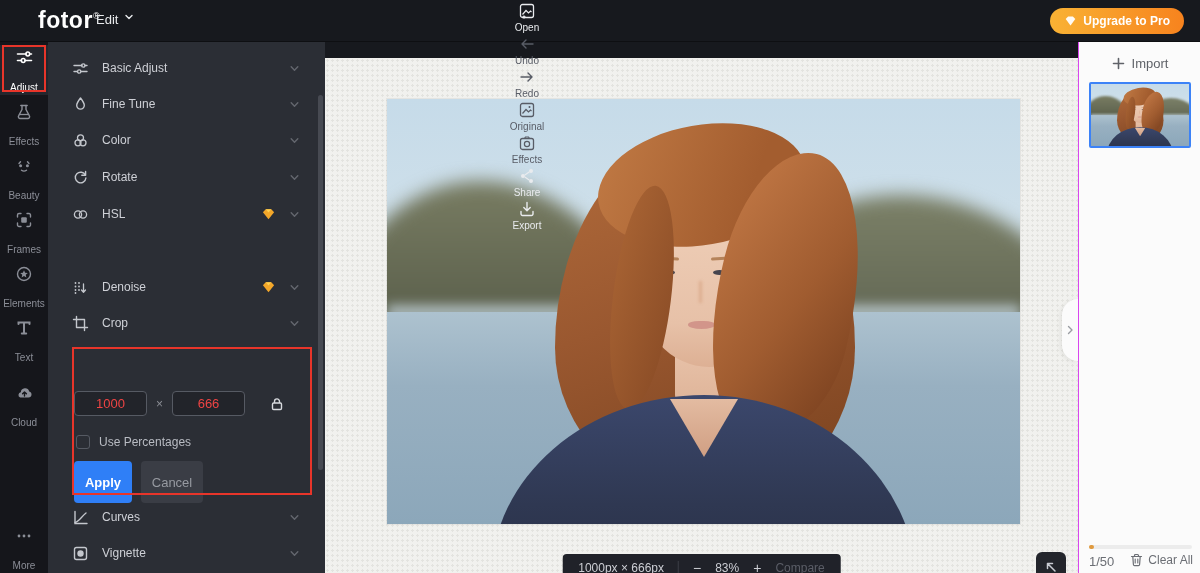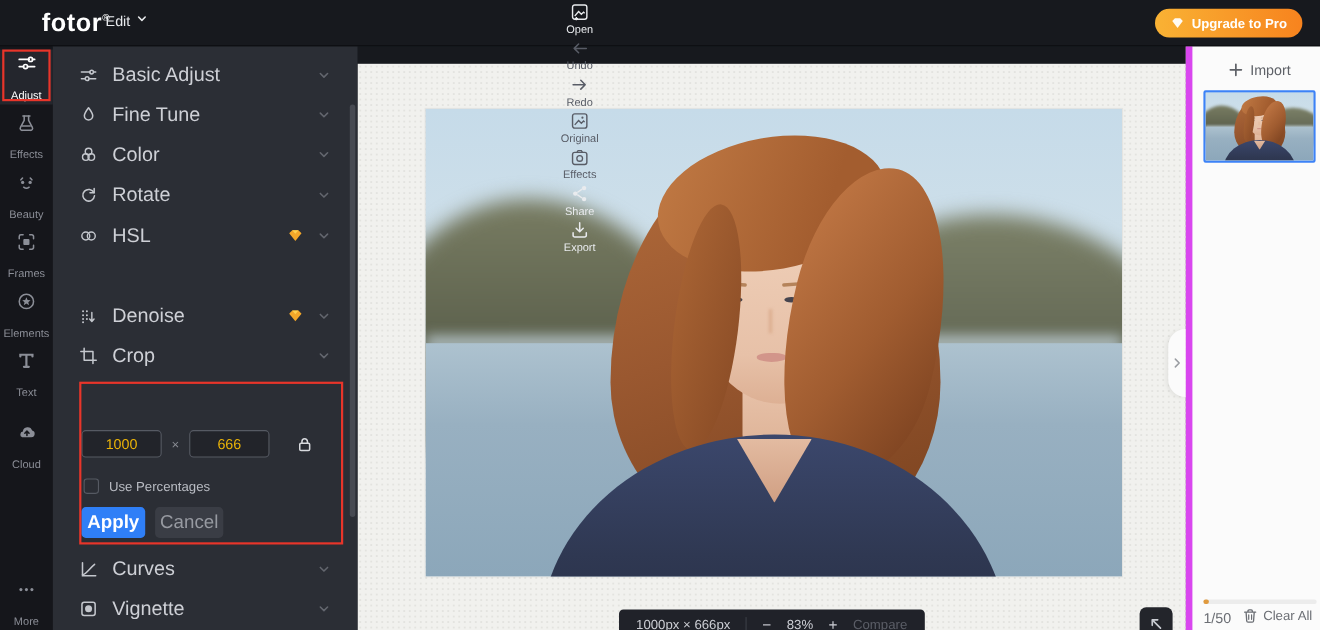--- a/index.html
+++ b/index.html
@@ -19,37 +19,37 @@
 
   
   .rail { position:absolute; left:0; top:42px; width:48px; height:531px; background:#15161b; z-index:20; }
   .rail-item { position:absolute; left:0; width:48px; height:50px; display:flex; flex-direction:column; align-items:center; justify-content:center; gap:15px; color:#8b8e97; font-size:10px; cursor:pointer; }
   .rail-item.selected { color:#fff; background:#24262d; }
 
   
   .panel { position:absolute; left:48px; top:42px; width:277px; height:531px; background:#2b2e35; z-index:20; }
   .prow { position:absolute; left:0; width:270px; height:36px; display:flex; align-items:center; padding:0 18px 0 24px; cursor:pointer; color:#ced0d6; }
   .picon { width:17px; height:17px; margin-right:13px; color:#c4c7cd; }
-  .plabel { font-size:18px; }
+  .plabel { font-size:12px; }
   .pright { margin-left:auto; display:flex; align-items:center; gap:13px; }
   .chev { color:#63666e; }
   .scrollthumb { position:absolute; right:2px; top:53px; width:5px; height:375px; border-radius:3px; background:#474a52; cursor:pointer; }
 
   .resize-box { position:absolute; left:26px; top:307px; width:236px; height:144px; }
   .resize-head { position:absolute; left:0; top:0; width:236px; height:28px; background:#393c44; display:flex; align-items:center; padding:0 10px; color:#fff; cursor:pointer; border-radius:2px; }
   .resize-head .plabel { font-weight:bold; font-size:12.5px; }
   .dim-row { position:absolute; left:0; top:42px; width:236px; height:25px; display:flex; align-items:center; }
-  .dim { width:73px; height:25px; background:#22242a; border:1px solid #565a63; border-radius:4px; color:#eab308; font-size:13px; text-align:center; font-family:"Liberation Sans",sans-serif; }
+  .dim { width:73px; height:25px; background:#22242a; border:1px solid #565a63; border-radius:4px; color:#ef4444; font-size:13px; text-align:center; font-family:"Liberation Sans",sans-serif; }
   .times { color:#8a8d94; font-size:12px; margin:0 9px; }
   .lock { margin-left:24px; color:#d8dade; cursor:pointer; }
   .check-row { position:absolute; left:2px; top:86px; display:flex; align-items:center; gap:9px; cursor:pointer; }
   .checkbox { width:14px; height:14px; border:1.5px solid #565a63; border-radius:3px; background:transparent; }
   .check-label { color:#b9bcc3; font-size:12px; }
   .btn-row { position:absolute; left:0; top:112px; display:flex; gap:9px; }
-  .btn { height:28px; border:none; border-radius:4px; font-size:17px; font-family:"Liberation Sans",sans-serif; cursor:pointer; }
+  .btn { height:42px; border:none; border-radius:4px; font-size:13px; font-family:"Liberation Sans",sans-serif; cursor:pointer; }
   .btn-apply { width:58px; background:#2f7ff7; color:#fff; font-weight:bold; }
   .btn-cancel { width:62px; background:#3a3d45; color:#979aa1; }
 
   .annotation { position:absolute; border:2px solid #e8352a; pointer-events:none; z-index:40; }
   .ann-adjust { left:2px; top:45px; width:44px; height:47px; }
 
   
   .canvas { position:absolute; left:325px; top:58px; width:753px; height:531px; background-color:#f1f1ee; background-image:radial-gradient(#e3e3df 1px, transparent 1.2px); background-size:5px 5px; }
   .photo-slot { position:absolute; left:62px; top:41px; width:633px; height:425px; box-shadow:0 0 0 1px rgba(0,0,0,.05); }
   .photo { position:relative; width:633px; height:425px; overflow:hidden; background:linear-gradient(180deg,#c6dbe9 0%,#cfe0ea 32%,#c2d5e1 52%); }
@@ -77,21 +77,21 @@
   .vneck { background:linear-gradient(180deg,#e3bba1,#d09f83); }
 
   .statusbar { position:absolute; left:50%; transform:translateX(-50%); bottom:7px; height:28px; background:#202229; border-radius:4px; display:flex; align-items:center; padding:0 16px; gap:14px; color:#ccced4; font-size:12px; }
   .sb-div { width:1px; height:14px; background:#3b3e46; }
   .sb-btn { background:none; border:none; color:#ccced4; font-size:14px; cursor:pointer; font-family:"Liberation Sans",sans-serif; }
   .sb-compare { color:#5b5e67;text-align:right; }
   .arrow-btn { position:absolute; right:12px; bottom:7px; width:30px; height:30px; background:#23252b; border:none; border-radius:6px; display:flex; align-items:center; justify-content:center; color:#c9ccd2; cursor:pointer; }
   .collapse-tab { position:absolute; right:0; top:241px; width:16px; height:62px; background:#fbfbfb; border-radius:31px 0 0 31px; box-shadow:-2px 1px 4px rgba(0,0,0,.06); display:flex; align-items:center; justify-content:center; color:#9a9da2; cursor:pointer; }
 
   
-  .rightbar { position:absolute; left:1078px; top:42px; width:122px; height:531px; background:#fbfbfb; border-left:6px solid #d946ef; z-index:20; }
+  .rightbar { position:absolute; left:1078px; top:42px; width:122px; height:531px; background:#fbfbfb; border-left:1px solid #d946ef; z-index:20; }
   .import-btn { position:absolute; left:0; top:10px; width:122px; height:22px; display:flex; align-items:center; justify-content:center; gap:7px; color:#5f6268; font-size:13px; cursor:pointer; background:none; border:none; font-family:"Liberation Sans",sans-serif; }
   .thumb { position:absolute; left:10px; top:40px; width:102px; height:66px; border:2px solid #3c82f7; border-radius:2px; overflow:hidden; cursor:pointer; background:#cfe0ea; }
   .thumb .photo { transform:scale(0.1549,0.1459); transform-origin:0 0; }
   .storage-bar { position:absolute; left:10px; top:503px; width:103px; height:4px; border-radius:2px; background:#ececec; }
   .storage-fill { width:5px; height:4px; border-radius:2px; background:#e09a3e; }
   .counter { position:absolute; left:10px; top:512px; font-size:13px; color:#6b6e74; }
   .clear-all { position:absolute; right:7px; top:511px; display:flex; align-items:center; gap:5px; color:#6b6e74; font-size:12px; cursor:pointer; background:none; border:none; font-family:"Liberation Sans",sans-serif; }
 </style>
 </head>
 <body>

